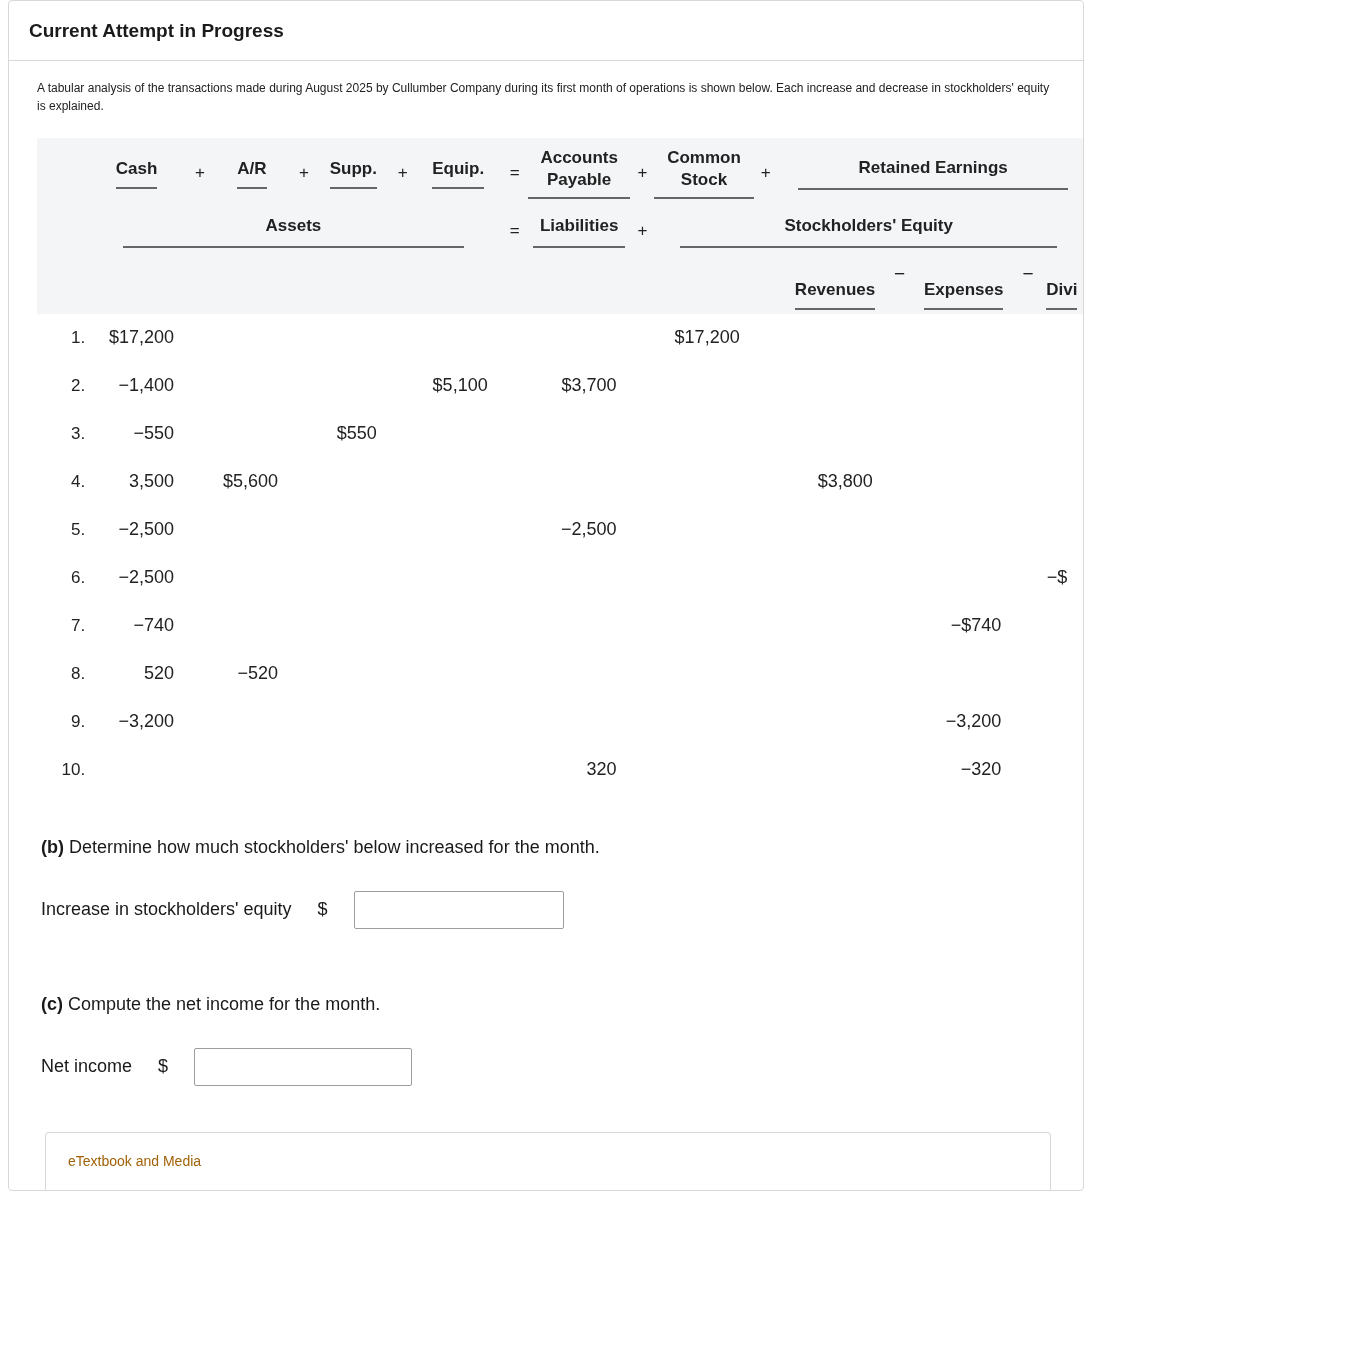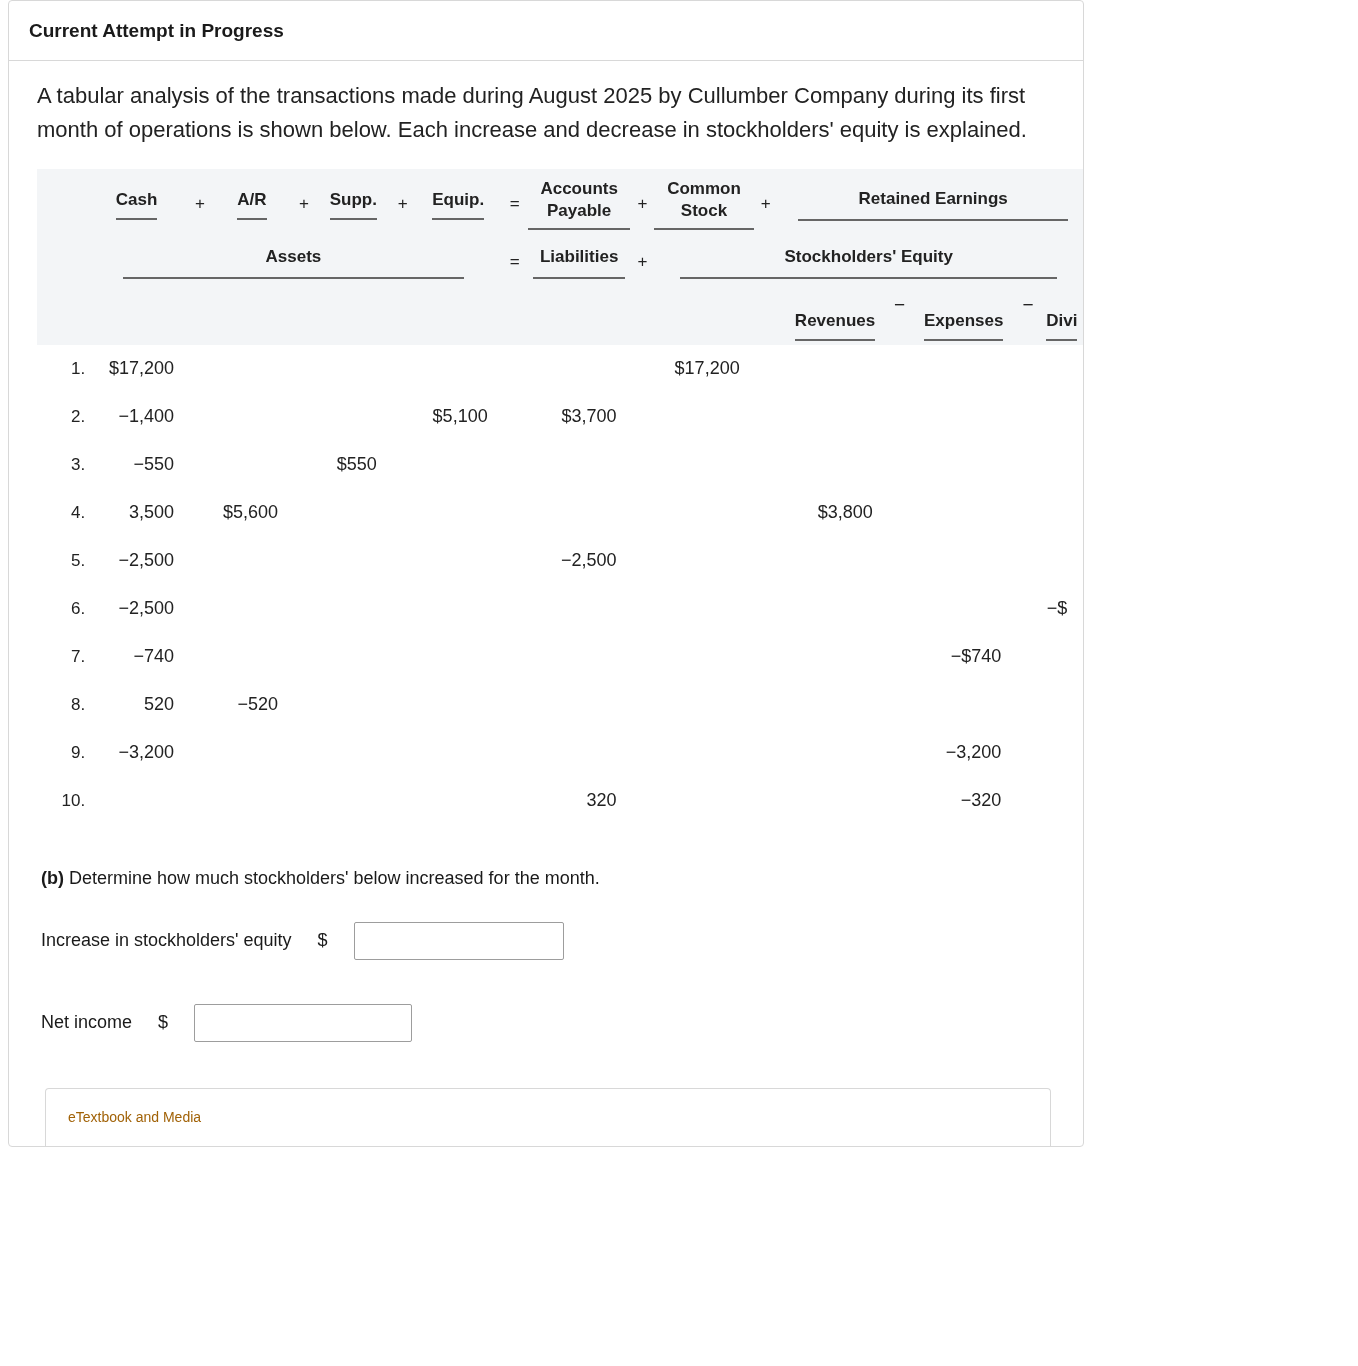--- a/index.html
+++ b/index.html
@@ -22,21 +22,21 @@
     overflow: hidden;
   }
   .heading {
     font-weight: 700;
     font-size: 19px;
     padding: 16px 20px 14px 20px;
     border-bottom: 1px solid #d8d8d8;
   }
   .prompt {
     padding: 18px 28px 22px 28px;
-    font-size: 22px;
+    font-size: 12px;
     line-height: 1.55;
     color: #222;
   }
   .tablewrap {
     overflow-x: hidden;
     padding-left: 28px;
   }
   table.analysis {
     border-collapse: collapse;
     table-layout: fixed;
@@ -476,20 +476,23 @@
 
     <div class="section-q">
       <span class="b">(b)</span><span> Determine how much stockholders' below increased for the month.</span>
     </div>
     <div class="answer-line">
       <span>Increase in stockholders' equity</span>
       <span class="dollar">$</span>
       <input class="inputbox lg" type="text" value="" style="">
     </div>
 
+    <div class="section-q">
+      <span class="b">(c)</span><span> Compute the net income for the month.</span>
+    </div>
     <div class="answer-line">
       <span>Net income</span>
       <span class="dollar">$</span>
       <input class="inputbox md" type="text" value="" style="">
     </div>
 
     <div class="etext">
       <span>eTextbook and Media</span>
     </div>
   </div>

